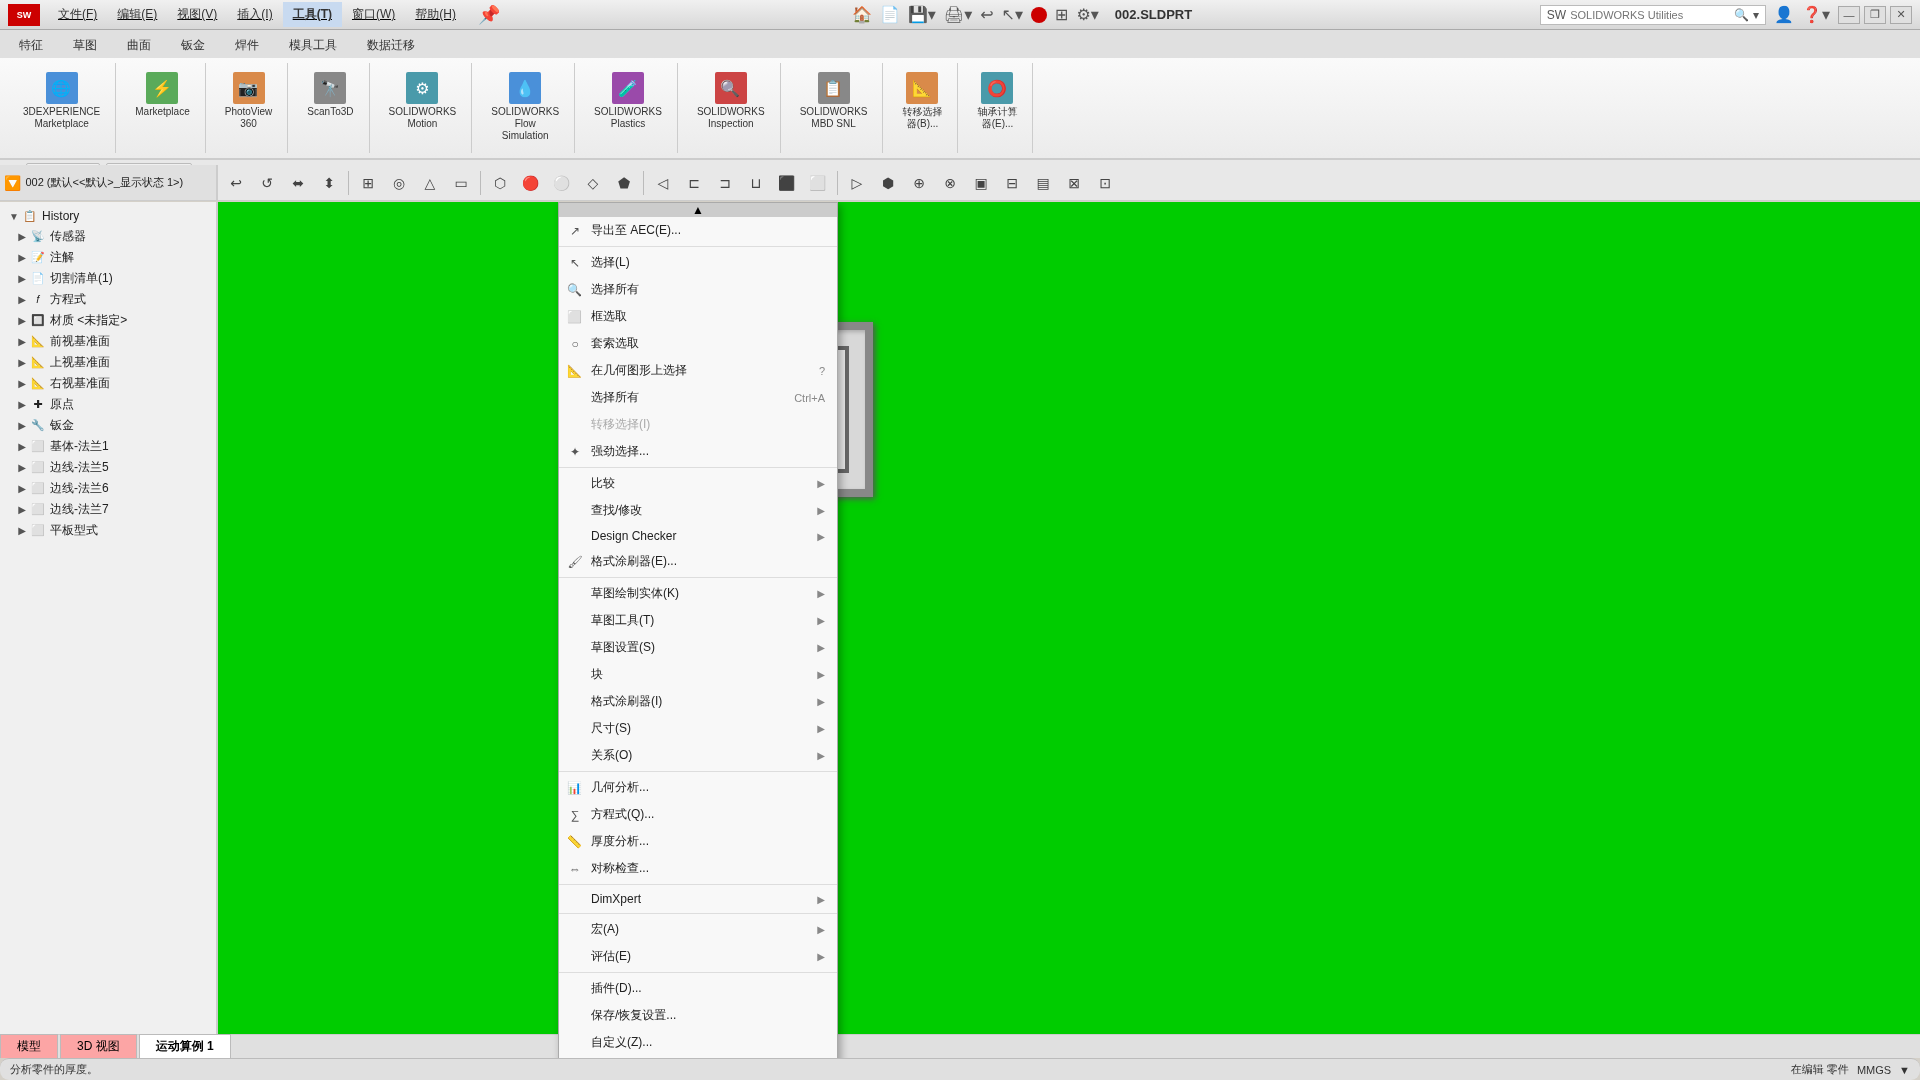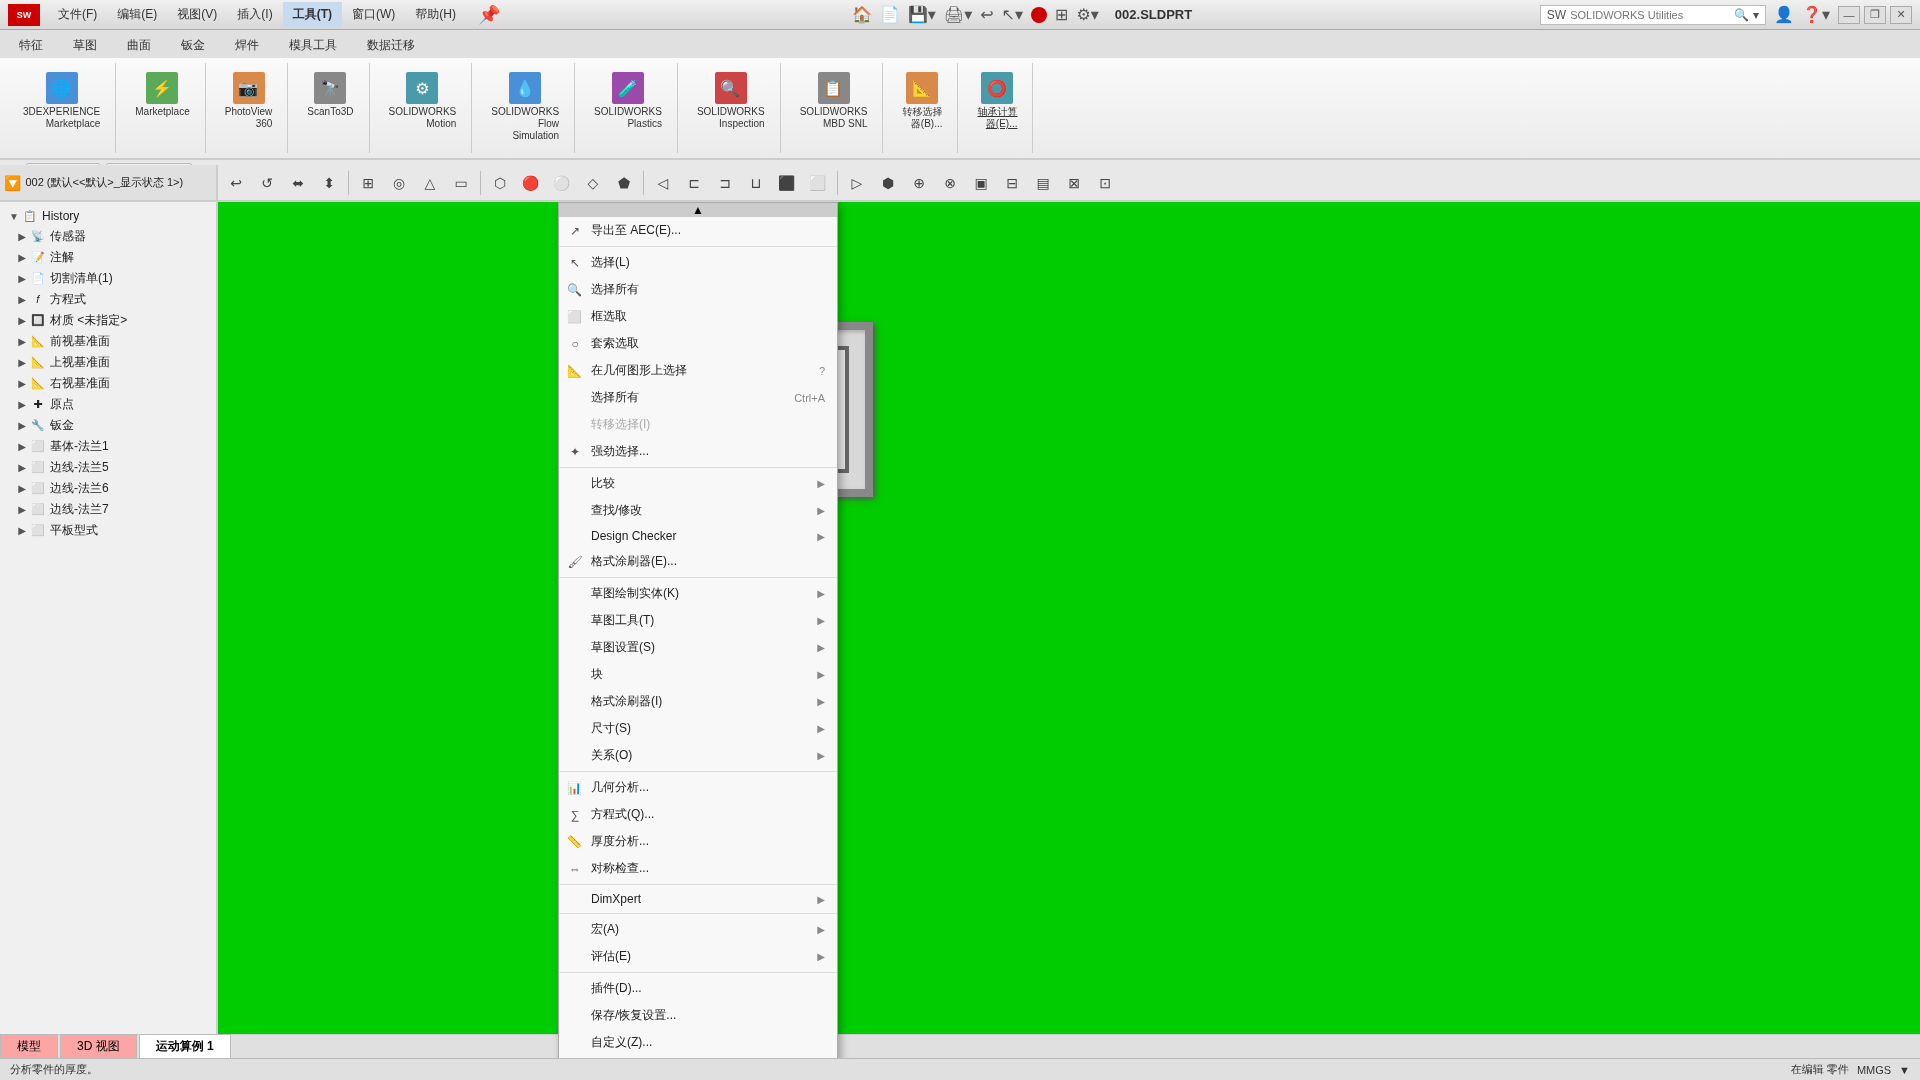--- a/index.html
+++ b/index.html
@@ -2,36 +2,36 @@
 <html><head>
   <meta charset="utf-8">
   <style>
     * { margin: 0; padding: 0; box-sizing: border-box; }
     body { width: 1920px; height: 1080px; overflow: hidden; font-family: 'Microsoft YaHei', SimSun, Arial, sans-serif; font-size: 12px; background: #d4d0c8; user-select: none; }
 
     
     #titlebar { height: 30px; background: linear-gradient(to bottom, #f0f0f0, #d8d8d8); display: flex; align-items: center; justify-content: space-between; padding: 0 8px; border-bottom: 1px solid #aaa; }
     #titlebar-left { display: flex; align-items: center; gap: 8px; }
     #titlebar-logo { width: 32px; height: 22px; background: #cc0000; display: flex; align-items: center; justify-content: center; color: white; font-size: 9px; font-weight: bold; }
-    #titlebar-menus { display: flex; gap: 0; }
+    #titlebar-menus { display: flex; gap: 0; text-decoration: underline; }
     .menu-item { padding: 4px 10px; cursor: pointer; font-size: 12px; color: #333; }
     #titlebar-right { display: flex; align-items: center; gap: 8px; font-size: 12px; color: #555; }
     #win-controls { display: flex; gap: 4px; }
     .win-btn { width: 22px; height: 18px; display: flex; align-items: center; justify-content: center; cursor: pointer; font-size: 11px; background: #e0e0e0; border: 1px solid #aaa; }
 
     
     #ribbon { background: linear-gradient(to bottom, #f8f8f8, #e8e8e8); border-bottom: 2px solid #ccc; }
     #ribbon-tabs { display: flex; align-items: flex-end; height: 28px; background: #e0e0e0; padding-left: 4px; }
     .ribbon-tab { padding: 4px 14px; font-size: 12px; cursor: pointer; border: 1px solid transparent; border-bottom: none; color: #333; }
     #ribbon-content { display: flex; align-items: center; height: 100px; padding: 4px 8px; gap: 4px; background: linear-gradient(to bottom, #fafafa, #ebebeb); }
     .ribbon-group { display: flex; flex-direction: column; align-items: center; border-right: 1px solid #ccc; padding: 0 8px; height: 90px; justify-content: flex-start; }
     .ribbon-group-items { display: flex; gap: 4px; align-items: flex-start; flex: 1; padding-top: 4px; }
     .ribbon-btn { display: flex; flex-direction: column; align-items: center; justify-content: flex-start; cursor: pointer; padding: 4px 6px; min-width: 48px; border: 1px solid transparent; border-radius: 3px; }
     .ribbon-btn-icon { width: 32px; height: 32px; background: #888; display: flex; align-items: center; justify-content: center; color: white; font-size: 16px; border-radius: 2px; }
-    .ribbon-btn-label { font-size: 10px; color: #333; text-align: right; margin-top: 2px; line-height: 1.2; }
+    .ribbon-btn-label { font-size: 10px; color: #333; text-align: center; margin-top: 2px; line-height: 1.2; }
 
     
     #toolbar2 { height: 32px; background: #e8e8e8; display: flex; align-items: center; padding: 0 8px; gap: 6px; border-bottom: 1px solid #ccc; }
     .toolbar2-btn { padding: 3px 12px; font-size: 12px; cursor: pointer; border: 1px solid #bbb; background: #f0f0f0; border-radius: 2px; }
 
     
     #float-toolbar { position: absolute; top: 165px; left: 218px; right: 0; height: 36px; background: #e8e8e8; display: flex; align-items: center; padding: 0 4px; gap: 3px; border-bottom: 1px solid #ccc; }
     .float-btn { width: 28px; height: 28px; display: flex; align-items: center; justify-content: center; cursor: pointer; border: 1px solid transparent; border-radius: 2px; font-size: 14px; color: #444; }
     .float-separator { width: 1px; height: 24px; background: #bbb; margin: 0 2px; }
 
@@ -63,21 +63,21 @@
     .drop-item .item-shortcut { margin-left: auto; color: #888; font-size: 11px; padding-left: 20px; }
     .drop-item .item-arrow { margin-left: auto; color: #888; font-size: 10px; padding-left: 20px; }
     .drop-item-separator { height: 1px; background: #ddd; margin: 2px 0; }
 
     
     #bottom-tabs { position: absolute; bottom: 22px; left: 0; right: 0; height: 24px; background: #e0e0e0; display: flex; align-items: flex-end; border-top: 1px solid #ccc; }
     .bottom-tab { padding: 3px 16px; font-size: 12px; cursor: pointer; border: 1px solid #bbb; border-bottom: none; background: #fca5a5; margin-right: 2px; }
     .bottom-tab.active { background: #fff; font-weight: bold; }
 
     
-    #statusbar { position: absolute; bottom: 0; left: 0; right: 0; height: 22px; background: #e0e0e0; border-top: 1px solid #bbb; display: flex; align-items: center; justify-content: space-between; padding: 0 10px; font-size: 11px; color: #333; }
+    #statusbar { position: absolute; bottom: 0; left: 0; right: 0; height: 22px; background: #e0e0e0; border-top: 1px solid #bbb; display: flex; align-items: center; justify-content: space-between; padding: 0 10px; font-size: 11px; color: #333; border-radius: 9px; }
     #statusbar-right { display: flex; align-items: center; gap: 8px; }
 
     
     #filepath-bar { position: absolute; top: 165px; left: 0; width: 218px; height: 36px; background: #e0e0e0; border-right: 2px solid #ccc; border-bottom: 1px solid #ccc; display: flex; align-items: center; padding: 0 4px; font-size: 11px; color: #555; }
 
     
     .icon-blue { background: #4a90d9; }
     .icon-green { background: #5aaa5a; }
     .icon-orange { background: #d98a4a; }
     .icon-gray { background: #888; }
@@ -232,21 +232,21 @@
             <div class="ribbon-btn-icon icon-orange">📐</div>
             <div class="ribbon-btn-label" style="white-space: pre;">转移选择
 器(B)...</div>
           </div>
         </div>
       </div>
       <div class="ribbon-group">
         <div class="ribbon-group-items">
           <div class="ribbon-btn">
             <div class="ribbon-btn-icon icon-teal">⭕</div>
-            <div class="ribbon-btn-label" style="white-space: pre; text-decoration: underline;">轴承计算
+            <div class="ribbon-btn-label" style="white-space: pre;">轴承计算
 器(E)...</div>
           </div>
         </div>
       </div>
     </div>
 </div>
 
 <div id="toolbar2">
   <div style="font-size:11px; color:#888; margin-right:4px;">▶</div>
 

